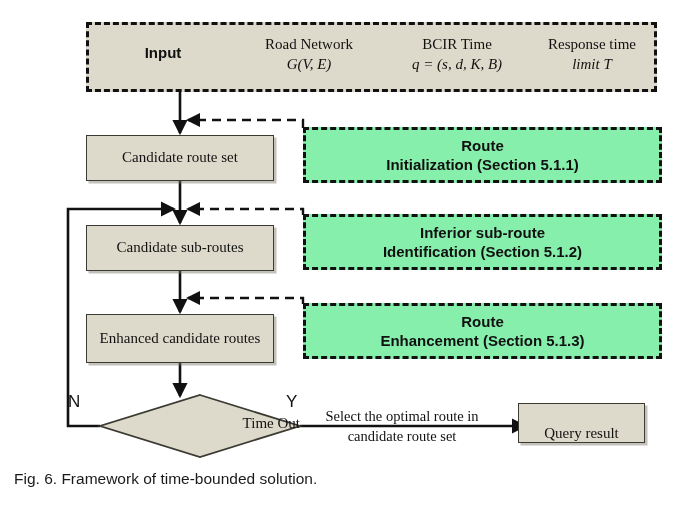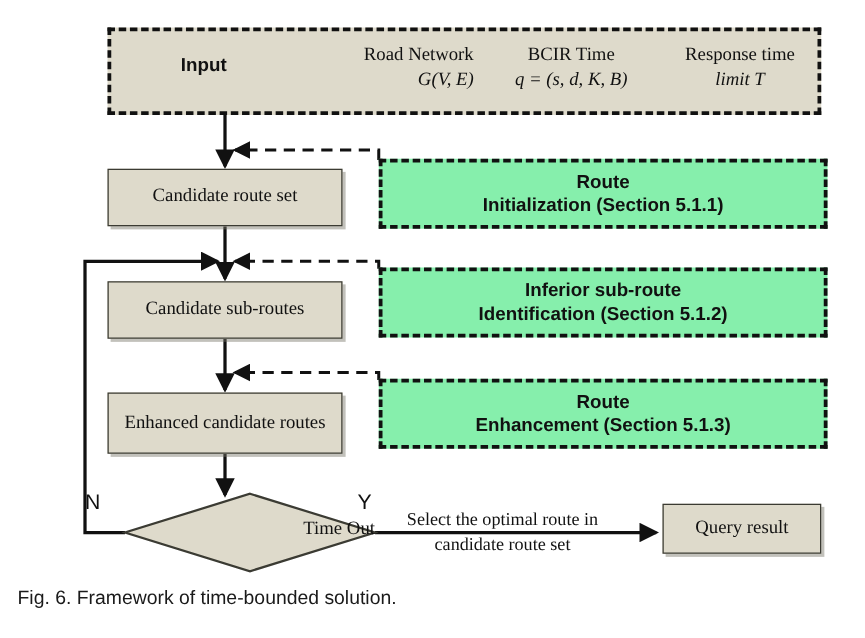--- a/index.html
+++ b/index.html
@@ -55,37 +55,37 @@
     text-align: center;
     color: #111;
     font-size: 15px;
     line-height: 1.35;
     font-family: "Liberation Serif", serif;
   }
   .input-field .formula {
     font-style: italic;
     font-family: "Liberation Serif", serif;
   }
-  #input-field-0 { left: 239px; top: 34px; width: 140px; text-align: right; }
+  #input-field-0 { left: 239px; top: 34px; width: 140px; }
   #input-field-1 { left: 387px; top: 34px; width: 140px; }
   #input-field-2 { left: 527px; top: 34px; width: 130px; }
 
   
   .proc {
     background: #dedacb;
     border: 1.5px solid #3b3b33;
     box-shadow: 2.5px 2.5px 0 rgba(120,118,105,0.45);
     font-size: 15px;
     color: #111;
     padding: 0 6px;
   }
   #box-candidate { left: 86px; top: 135px; width: 188px; height: 46px; }
   #box-identified { left: 86px; top: 225px; width: 188px; height: 46px; }
   #box-enhanced  { left: 86px; top: 314px; width: 188px; height: 49px; }
-  #box-query     { left: 530px; top: 403px; width: 127px; height: 40px; }
+  #box-query     { left: 518px; top: 403px; width: 127px; height: 40px; align-items: flex-end; }
 
   
   .section {
     background: #86efac;
     border: 3px dashed #111111;
     font-weight: bold;
     font-size: 15px;
     color: #111;
     font-family: "Liberation Sans", sans-serif;
     line-height: 1.3;

